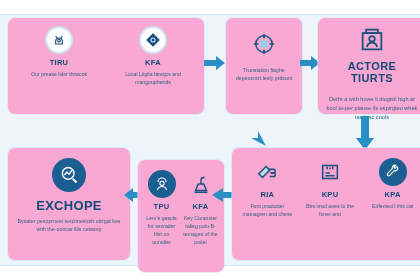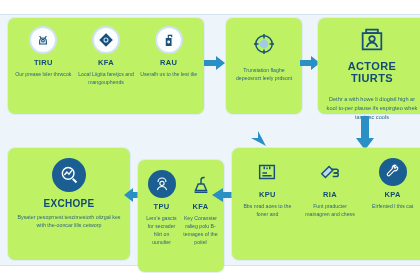--- a/index.html
+++ b/index.html
@@ -23,21 +23,21 @@
   .band-bottom { top: 266px; height: 14px; }
 
   .rule {
     position: absolute; left: 0; width: 420px; height: 1px;
     background: #d5e4ef;
   }
 
   
   .card {
     position: absolute;
-    background: #bef264;
+    background: #f9a8d4;
     border-radius: 7px;
     box-shadow: 0 0 0 1px rgba(205,225,238,.55);
   }
   .card-row1-left   { left: 8px;   top: 18px;  width: 196px; height: 96px; }
   .card-row1-mid    { left: 226px; top: 18px;  width: 76px;  height: 96px; }
   .card-row1-right  { left: 318px; top: 18px;  width: 108px; height: 96px; }
 
   .card-row2-left   { left: 8px;   top: 148px; width: 122px; height: 112px; }
   .card-row2-mid    { left: 138px; top: 160px; width: 86px;  height: 112px; }
   .card-row2-right  { left: 232px; top: 148px; width: 196px; height: 112px; }
@@ -95,21 +95,21 @@
     font-size: 11px; font-weight: bold; color: #124b76;
     letter-spacing: .4px; margin-bottom: 11px;
   }
   .hero-desc { font-size: 5.6px; line-height: 1.6; color: #2d637f; }
 
   
   .big { padding: 10px 8px 0 8px; text-align: center; }
   .big .disc { width: 34px; height: 34px; }
   .big .disc svg { width: 20px; height: 20px; }
   .big-title {
-    font-size: 10px; font-weight: bold; color: #124b76;
+    font-size: 13px; font-weight: bold; color: #124b76;
     letter-spacing: .3px; margin: 6px 0 4px;
   }
   .big-desc { font-size: 5.3px; line-height: 1.6; color: #2d637f; }
 
   
   .arrow { position: absolute; }
   .arrow svg { display: block; fill: #2a8fc4; }
 
   .a-r1a { left: 204px; top: 54px;  width: 22px; height: 18px; }
   .a-r1b { left: 300px; top: 54px;  width: 20px; height: 18px; }
@@ -150,33 +150,20 @@
             <svg viewBox="0 0 24 24">
               <path d="M12 3l9 9-9 9-9-9z" fill="#17507d" stroke="#17507d"></path>
               <circle cx="12" cy="12" r="3" stroke="#cfe2ef"></circle>
             </svg>
           </div>
         </div>
         <div class="cell-title">KFA</div>
         <div class="cell-desc">Local Liigita faretjcs and mangouphends</div>
       </div>
 
-      <div class="cell">
-        <div class="icon-wrap">
-          <div class="ring">
-            <svg viewBox="0 0 24 24">
-              <path d="M8 10h7v10H8z" fill="#17507d" stroke="#17507d"></path>
-              <path d="M11 10V5h5v3" stroke="#17507d"></path>
-              <circle cx="11.5" cy="15" r="1.3" stroke="#ffffff"></circle>
-            </svg>
-          </div>
-        </div>
-        <div class="cell-title">RAU</div>
-        <div class="cell-desc">Useralh us to the lest tlie</div>
-      </div>
 
     </div>
   </div>
 
   <div class="arrow a-r1a">
     <svg viewBox="0 0 22 18">
         <path d="M0 6h12V2l9 7-9 7v-4H0z"></path>
       </svg>
   </div>
 
@@ -294,46 +281,46 @@
       </svg>
   </div>
 
   <div class="card card-row2-right">
     <div class="cells" style="padding-top:10px">
 
       <div class="cell">
         <div class="icon-wrap">
           <div class="plain">
             <svg viewBox="0 0 24 24">
+              <path d="M3 14l8-8 4 4-8 8z" fill="#bcd9ea" stroke="#17507d"></path>
+              <path d="M14 9h5a2 2 0 010 4h-3"></path>
+              <path d="M16 13h3a2 2 0 010 4h-4"></path>
+            </svg>
+          </div>
+        </div>
+        <div class="cell-title">RIA</div>
+        <div class="cell-desc">Funt praducter mainagren and chess</div>
+      </div>
+
+      <div class="cell">
+        <div class="icon-wrap">
+          <div class="plain">
+            <svg viewBox="0 0 24 24">
               <path d="M4 5h16v14H4z"></path>
               <path d="M7 16h10M7 13h5"></path>
               <path d="M9 9V6M12 9V7M15 9V6"></path>
             </svg>
           </div>
         </div>
         <div class="cell-title">KPU</div>
         <div class="cell-desc">Bbs nrad aoes to the foner and</div>
       </div>
 
       <div class="cell">
         <div class="icon-wrap">
-          <div class="plain">
-            <svg viewBox="0 0 24 24">
-              <path d="M3 14l8-8 4 4-8 8z" fill="#bcd9ea" stroke="#17507d"></path>
-              <path d="M14 9h5a2 2 0 010 4h-3"></path>
-              <path d="M16 13h3a2 2 0 010 4h-4"></path>
-            </svg>
-          </div>
-        </div>
-        <div class="cell-title">RIA</div>
-        <div class="cell-desc">Funt praducter mainagren and chess</div>
-      </div>
-
-      <div class="cell">
-        <div class="icon-wrap">
           <div class="disc">
             <svg viewBox="0 0 24 24">
               <path d="M19 5a4 4 0 01-5 5L7 17a2 2 0 11-3-3l7-7a4 4 0 015-5l-2.5 2.5L15 6.5 17.5 4z"></path>
             </svg>
           </div>
         </div>
         <div class="cell-title">KPA</div>
         <div class="cell-desc">Eirfented l this cat</div>
       </div>
 

